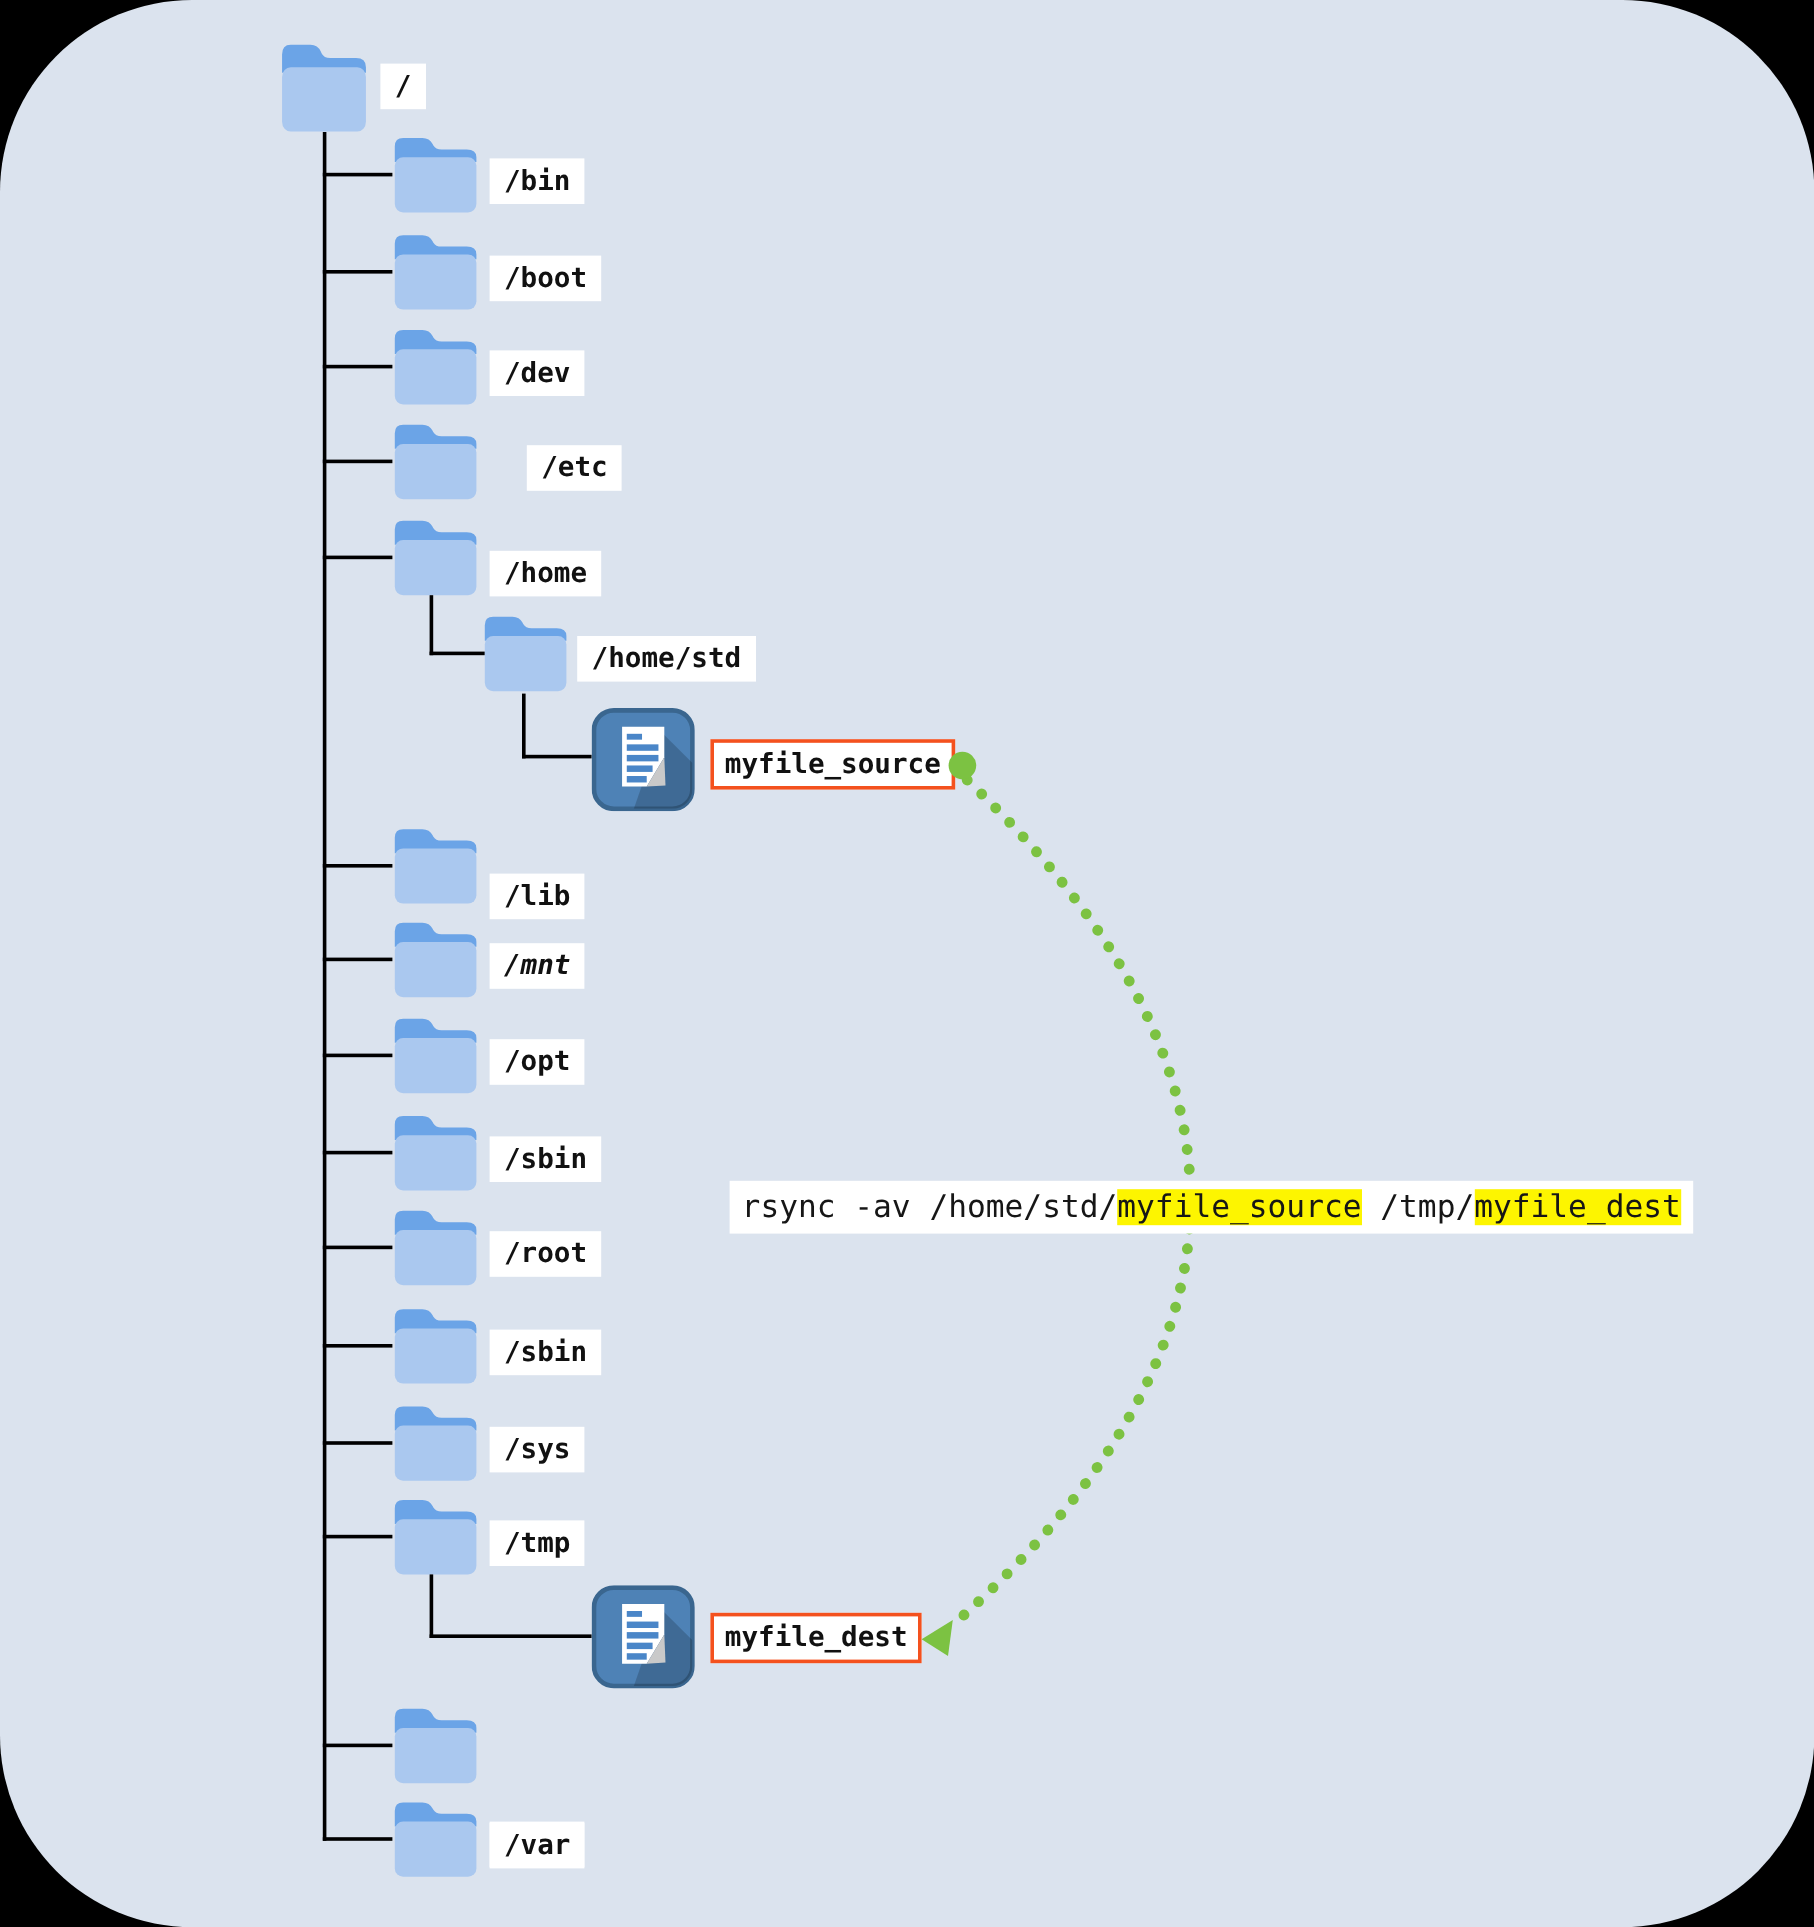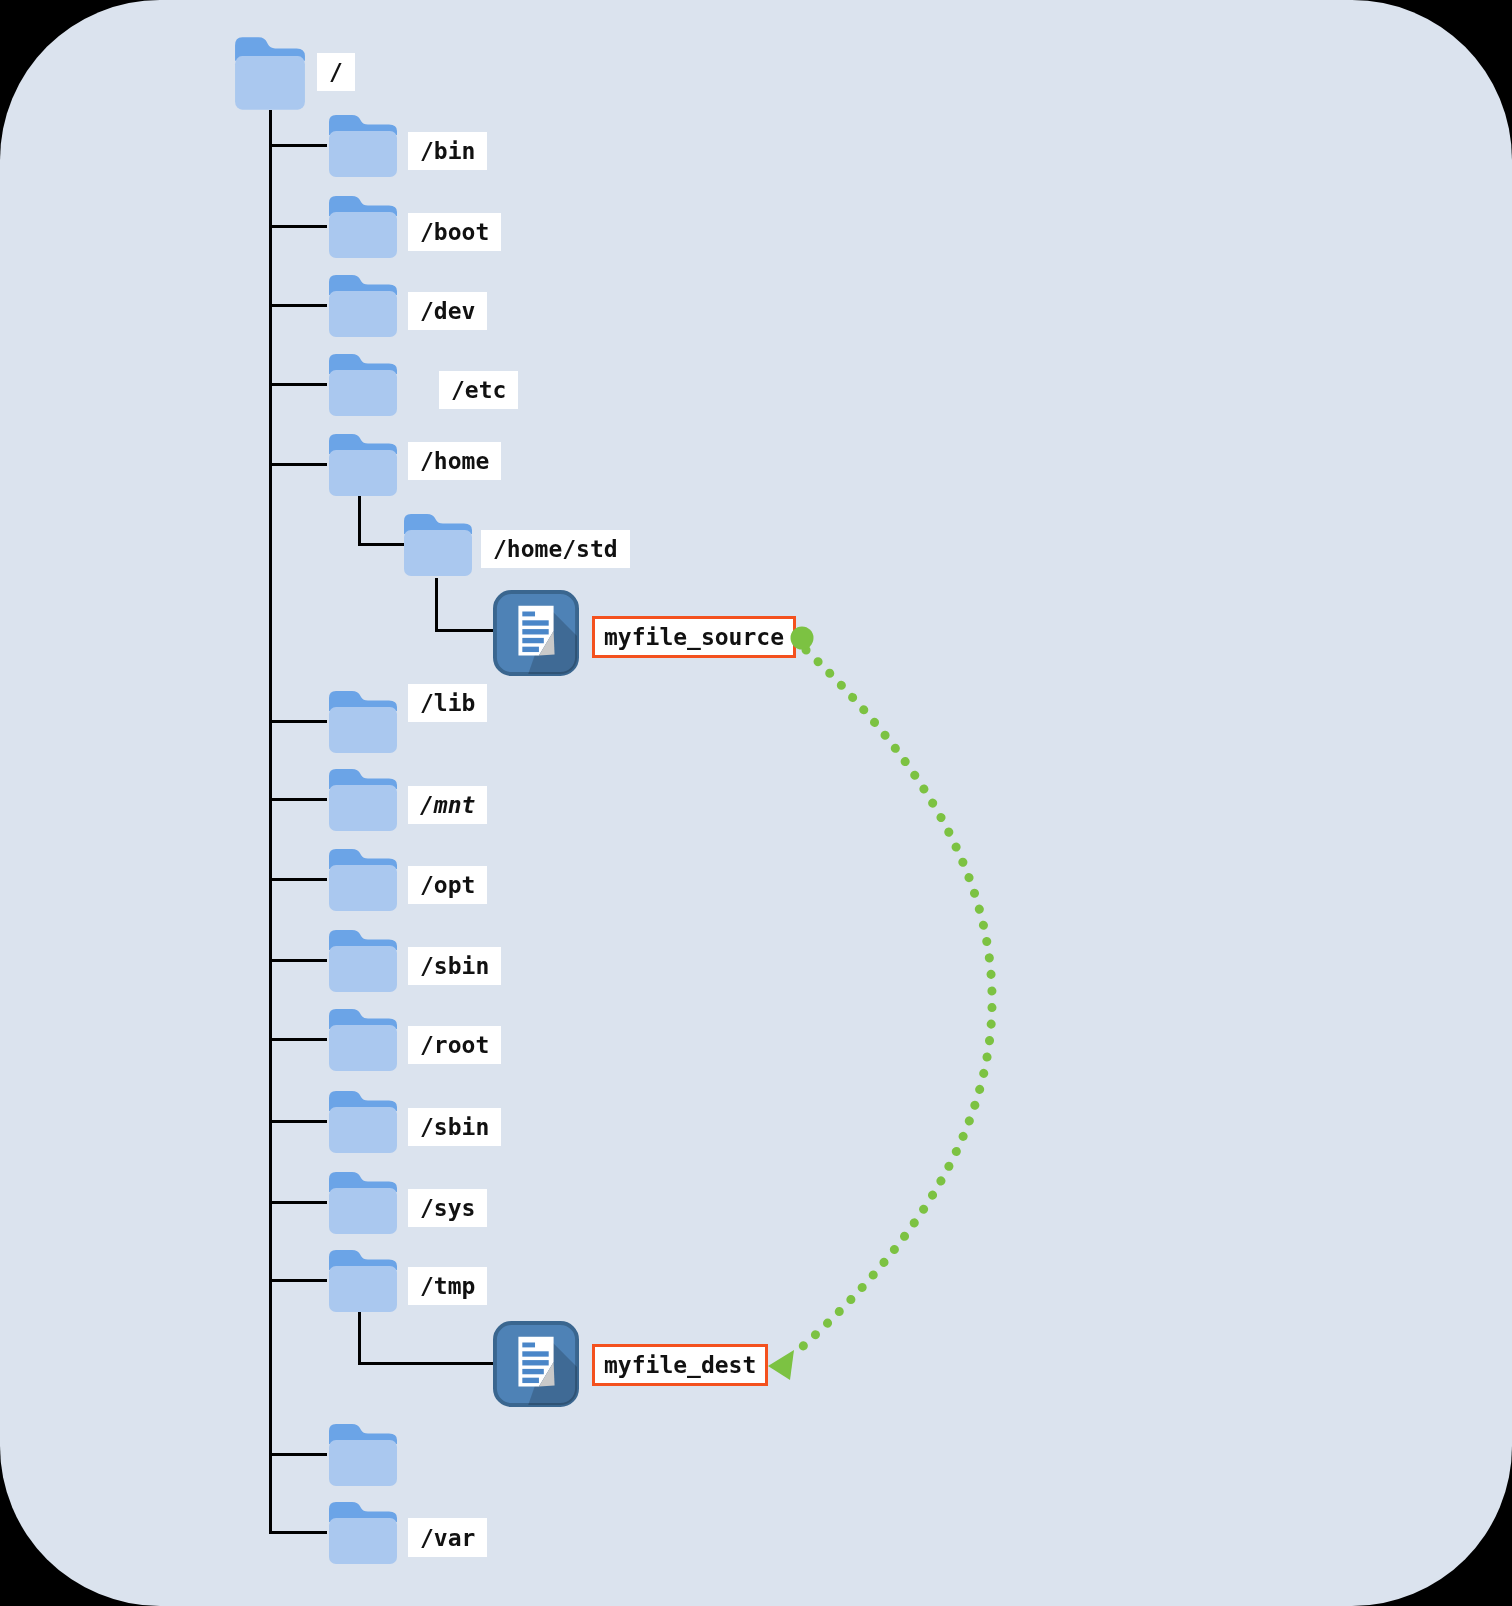--- a/index.html
+++ b/index.html
@@ -78,41 +78,41 @@
   <div class="hline" style="left:269px;top:383px;width:58px;"></div>
   <svg class="ficon" style="left:327px;top:352px;" viewBox="0 0 72 66">
         <use href="#folder-def"></use>
       </svg>
   <div class="flabel" style="left:408px;top:371px;margin-left:31px;">/etc</div>
 
   <div class="hline" style="left:269px;top:463px;width:58px;"></div>
   <svg class="ficon" style="left:327px;top:432px;" viewBox="0 0 72 66">
         <use href="#folder-def"></use>
       </svg>
-  <div class="flabel" style="left:408px;top:442px;">/home</div>
+  <div class="flabel" style="left:408px;top:459px;">/home</div>
 
   <div class="vline" style="left:358px;top:496px;height:50px;"></div>
   <div class="hline" style="left:358px;top:543px;width:46px;"></div>
   <svg class="ficon" style="left:402px;top:512px;" viewBox="0 0 72 66">
         <use href="#folder-def"></use>
       </svg>
   <div class="flabel" style="left:481px;top:530px;">/home/std</div>
 
   <div class="vline" style="left:435px;top:578px;height:54px;"></div>
   <div class="hline" style="left:435px;top:629px;width:58px;"></div>
   <svg class="docicon" style="left:493px;top:590px;" viewBox="0 0 88 88">
         <use href="#file-def"></use>
       </svg>
   <div class="filelabel" style="left:592px;top:616px;">myfile_source</div>
 
   <div class="hline" style="left:269px;top:720px;width:58px;"></div>
   <svg class="ficon" style="left:327px;top:689px;" viewBox="0 0 72 66">
         <use href="#folder-def"></use>
       </svg>
-  <div class="flabel" style="left:408px;top:684px;">/lib</div>
+  <div class="flabel" style="left:408px;top:728px;">/lib</div>
 
   <div class="hline" style="left:269px;top:798px;width:58px;"></div>
   <svg class="ficon" style="left:327px;top:767px;" viewBox="0 0 72 66">
         <use href="#folder-def"></use>
       </svg>
   <div class="flabel" style="left:408px;top:786px;font-style:italic;">/mnt</div>
 
   <div class="hline" style="left:269px;top:878px;width:58px;"></div>
   <svg class="ficon" style="left:327px;top:847px;" viewBox="0 0 72 66">
         <use href="#folder-def"></use>
@@ -167,15 +167,16 @@
         <use href="#folder-def"></use>
       </svg>
   <div class="flabel" style="left:408px;top:1519px;">/var</div>
 
   <svg id="arrowlayer" width="1512" height="1606" viewBox="0 0 1512 1606">
     <path d="M806,650 Q1185,1010 792,1356" fill="none" stroke="#7cc242" stroke-width="9" stroke-linecap="round" stroke-dasharray="0.1 16.5"></path>
     <circle cx="802" cy="638" r="11.5" fill="#7cc242"></circle>
     <polygon points="768,1366 794,1350 790,1380" fill="#7cc242"></polygon>
   </svg>
 
+  <div id="cmd"><span>rsync -av /home/std/</span><span class="hl">myfile_source</span><span> /tmp/</span><span class="hl">myfile_dest</span></div>
 
 </div>
 </div>
 
 </body></html>

